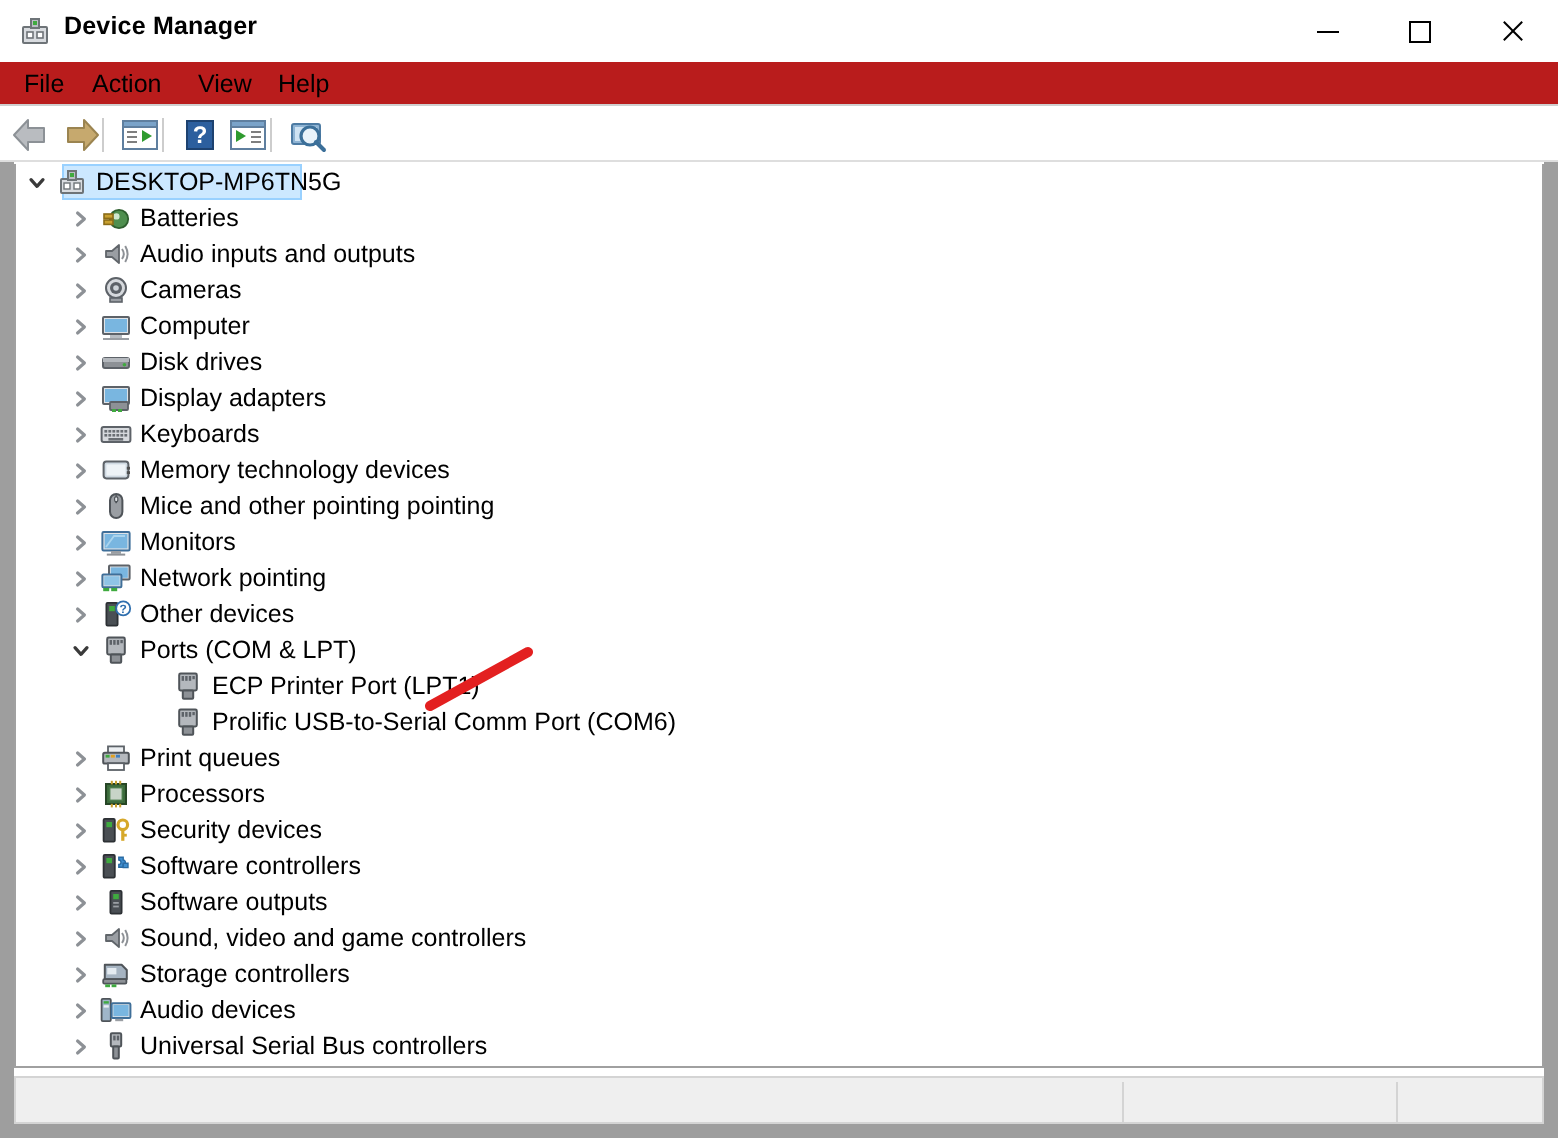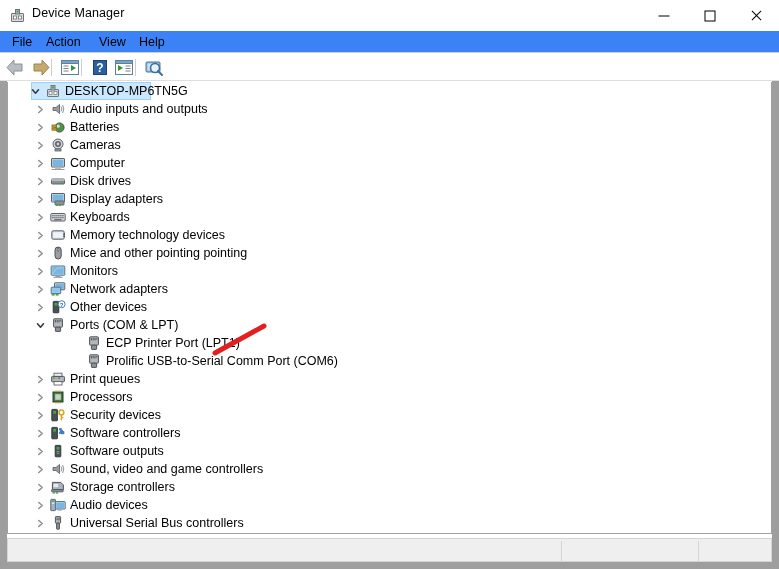--- a/index.html
+++ b/index.html
@@ -19,20 +19,21 @@
     border-right: 7px solid #9e9e9e;
     border-bottom: 7px solid #9e9e9e;
     border-top: 0;
   }
   
   #titlebar {
     position: absolute;
     left: -7px; top: 0;
     width: 779px; height: 31px;
     background: #ffffff;
+    font-weight: bold;
   }
   #title-icon {
     position: absolute; left: 9px; top: 7px;
     width: 17px; height: 17px;
   }
   #title-text {
     position: absolute; left: 32px; top: 6px;
     font-size: 12.5px; color: #000;
     letter-spacing: 0.1px;
     white-space: nowrap;
@@ -68,21 +69,21 @@
     width: 13px; height: 0;
     border-top: 1px solid #000;
   }
   .cap-close::before { transform: rotate(45deg); }
   .cap-close::after  { transform: rotate(-45deg); }
   
   #menubar {
     position: absolute;
     left: -7px; top: 31px;
     width: 779px; height: 21px;
-    background: #3b82f6;
+    background: #b91c1c;
     text-decoration: underline;
   }
   .menu-item {
     position: absolute; top: 3px;
     height: 16px;
     font-size: 12.5px; color: #000;
     padding: 0 4px;
     line-height: 16px;
     white-space: nowrap;
     cursor: default;
@@ -143,21 +144,21 @@
     padding-left: 2px;
   }
   .tv-row.selected .selbox {
     position: absolute;
     left: 0; top: 0; height: 18px;
     background: #cce8ff;
     border: 1px solid #99d1ff;
     z-index: 0;
   }
   .tv-row > * { position: relative; z-index: 1; }
-  .depth0 { padding-left: 19px; }
+  .depth0 { padding-left: 2px; }
   .depth1 { padding-left: 24px; }
   .depth2 { padding-left: 60px; }
   
   #annotation {
     position: absolute;
     left: 0; top: 0;
     width: 765px; height: 452px;
     pointer-events: none;
     z-index: 5;
   }
@@ -297,42 +298,42 @@
 
     <div id="tree-children">
         <div class="tv-row depth1">
           <span class="chev">
             <svg width="9" height="9" viewBox="0 0 9 9">
               <path d="M2.8 1.5 L6.2 4.5 L2.8 7.5" fill="none" stroke="#8d9196" stroke-width="1.6" stroke-linecap="round" stroke-linejoin="round"></path>
             </svg>
           </span>
           <span class="ic">
             <svg width="16" height="16" viewBox="0 0 16 16">
-              <path d="M3 6.5 L6 6.5 L9.5 3.5 L9.5 12.5 L6 9.5 L3 9.5 Z" fill="#9a9ea3" stroke="#60656a" stroke-width="0.9" stroke-linejoin="round"></path>
-              <path d="M11 5.5 Q12.8 8 11 10.5" fill="none" stroke="#8d9196" stroke-width="1"></path>
-              <path d="M12.6 4 Q15 8 12.6 12" fill="none" stroke="#8d9196" stroke-width="1"></path>
-            </svg>
-          </span>
-          <span class="lbl">Audio inputs and outputs</span>
-        </div>
-        <div class="tv-row depth1">
-          <span class="chev">
-            <svg width="9" height="9" viewBox="0 0 9 9">
-              <path d="M2.8 1.5 L6.2 4.5 L2.8 7.5" fill="none" stroke="#8d9196" stroke-width="1.6" stroke-linecap="round" stroke-linejoin="round"></path>
-            </svg>
-          </span>
-          <span class="ic">
-            <svg width="16" height="16" viewBox="0 0 16 16">
               <circle cx="9.5" cy="8.5" r="4.6" fill="#4f8f4f" stroke="#2f5f2f" stroke-width="0.9"></circle>
               <circle cx="8.2" cy="7.2" r="1.6" fill="#cfe8cf"></circle>
               <rect x="2" y="6" width="4.5" height="2.2" fill="#c8a030" stroke="#8a6c18" stroke-width="0.8"></rect>
               <rect x="2" y="9" width="4.5" height="2.2" fill="#c8a030" stroke="#8a6c18" stroke-width="0.8"></rect>
             </svg>
           </span>
           <span class="lbl">Batteries</span>
+        </div>
+        <div class="tv-row depth1">
+          <span class="chev">
+            <svg width="9" height="9" viewBox="0 0 9 9">
+              <path d="M2.8 1.5 L6.2 4.5 L2.8 7.5" fill="none" stroke="#8d9196" stroke-width="1.6" stroke-linecap="round" stroke-linejoin="round"></path>
+            </svg>
+          </span>
+          <span class="ic">
+            <svg width="16" height="16" viewBox="0 0 16 16">
+              <path d="M3 6.5 L6 6.5 L9.5 3.5 L9.5 12.5 L6 9.5 L3 9.5 Z" fill="#9a9ea3" stroke="#60656a" stroke-width="0.9" stroke-linejoin="round"></path>
+              <path d="M11 5.5 Q12.8 8 11 10.5" fill="none" stroke="#8d9196" stroke-width="1"></path>
+              <path d="M12.6 4 Q15 8 12.6 12" fill="none" stroke="#8d9196" stroke-width="1"></path>
+            </svg>
+          </span>
+          <span class="lbl">Audio inputs and outputs</span>
         </div>
         <div class="tv-row depth1">
           <span class="chev">
             <svg width="9" height="9" viewBox="0 0 9 9">
               <path d="M2.8 1.5 L6.2 4.5 L2.8 7.5" fill="none" stroke="#8d9196" stroke-width="1.6" stroke-linecap="round" stroke-linejoin="round"></path>
             </svg>
           </span>
           <span class="ic">
             <svg width="16" height="16" viewBox="0 0 16 16">
               <circle cx="8" cy="7" r="5" fill="#d6d9dd" stroke="#5d6268" stroke-width="1"></circle>
@@ -474,21 +475,21 @@
           <span class="ic">
             <svg width="16" height="16" viewBox="0 0 16 16">
               <rect x="4.5" y="1.8" width="10.3" height="7" rx="0.5" fill="#dfe3e7" stroke="#5d6268" stroke-width="1"></rect>
               <rect x="5.4" y="2.7" width="8.5" height="5.2" fill="#79b6e0"></rect>
               <rect x="1.2" y="6.2" width="9.5" height="6.4" rx="0.5" fill="#dfe3e7" stroke="#3f6f99" stroke-width="1"></rect>
               <rect x="2.1" y="7.1" width="7.7" height="4.6" fill="#8fc4e6"></rect>
               <rect x="1.6" y="13" width="3" height="1.6" fill="#3faa3f"></rect>
               <rect x="5.6" y="13" width="3" height="1.6" fill="#3faa3f"></rect>
             </svg>
           </span>
-          <span class="lbl">Network adapters</span>
+          <span class="lbl">Network pointing</span>
         </div>
         <div class="tv-row depth1">
           <span class="chev">
             <svg width="9" height="9" viewBox="0 0 9 9">
               <path d="M2.8 1.5 L6.2 4.5 L2.8 7.5" fill="none" stroke="#8d9196" stroke-width="1.6" stroke-linecap="round" stroke-linejoin="round"></path>
             </svg>
           </span>
           <span class="ic">
             <svg width="16" height="16" viewBox="0 0 16 16">
               <rect x="3.2" y="2.4" width="5.6" height="11.4" rx="0.6" fill="#4a4f54" stroke="#2c3034" stroke-width="0.9"></rect>

